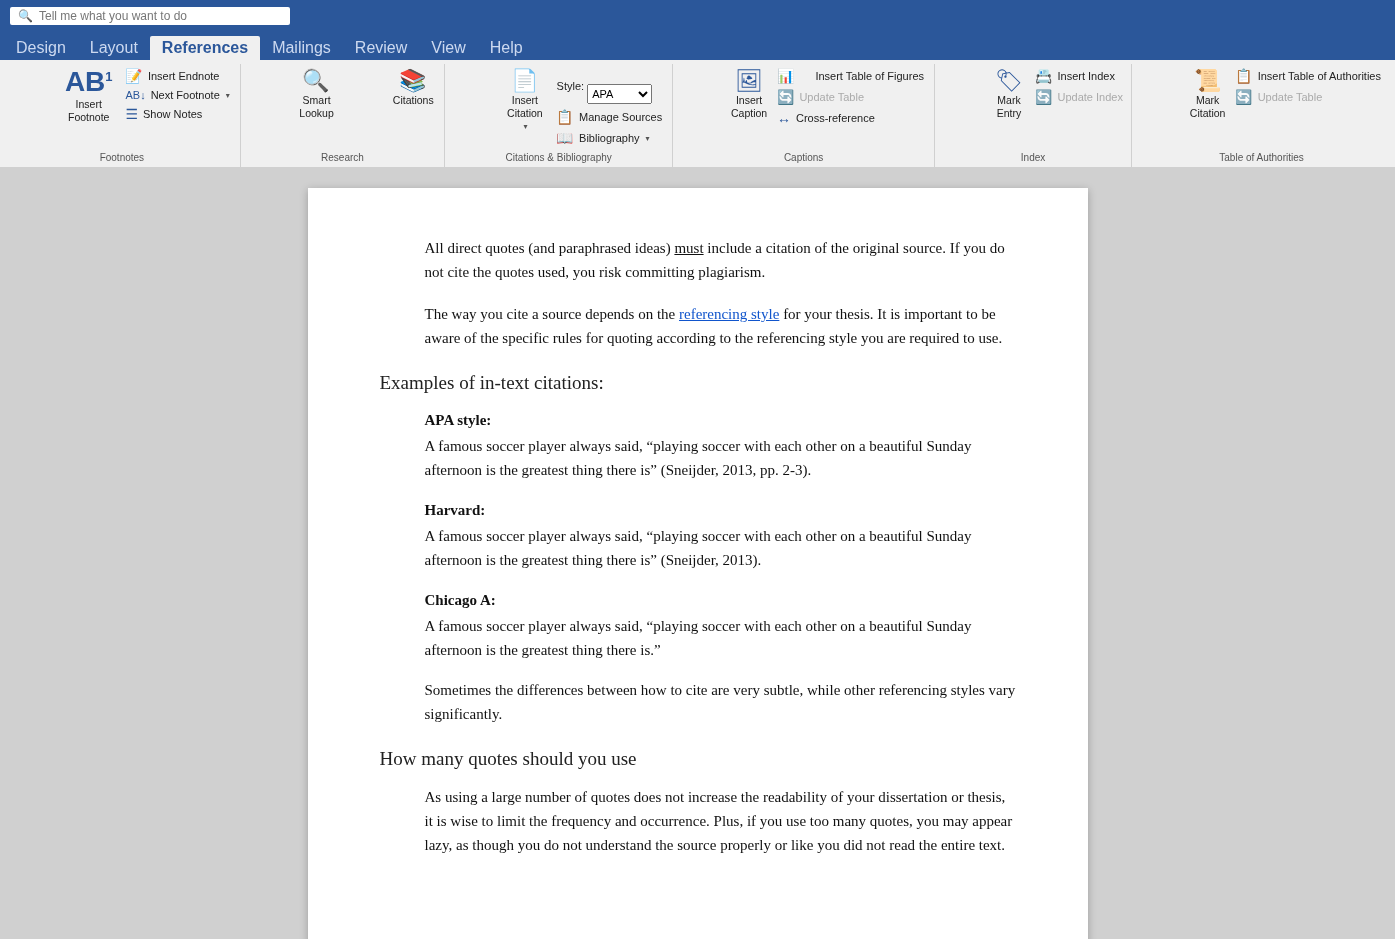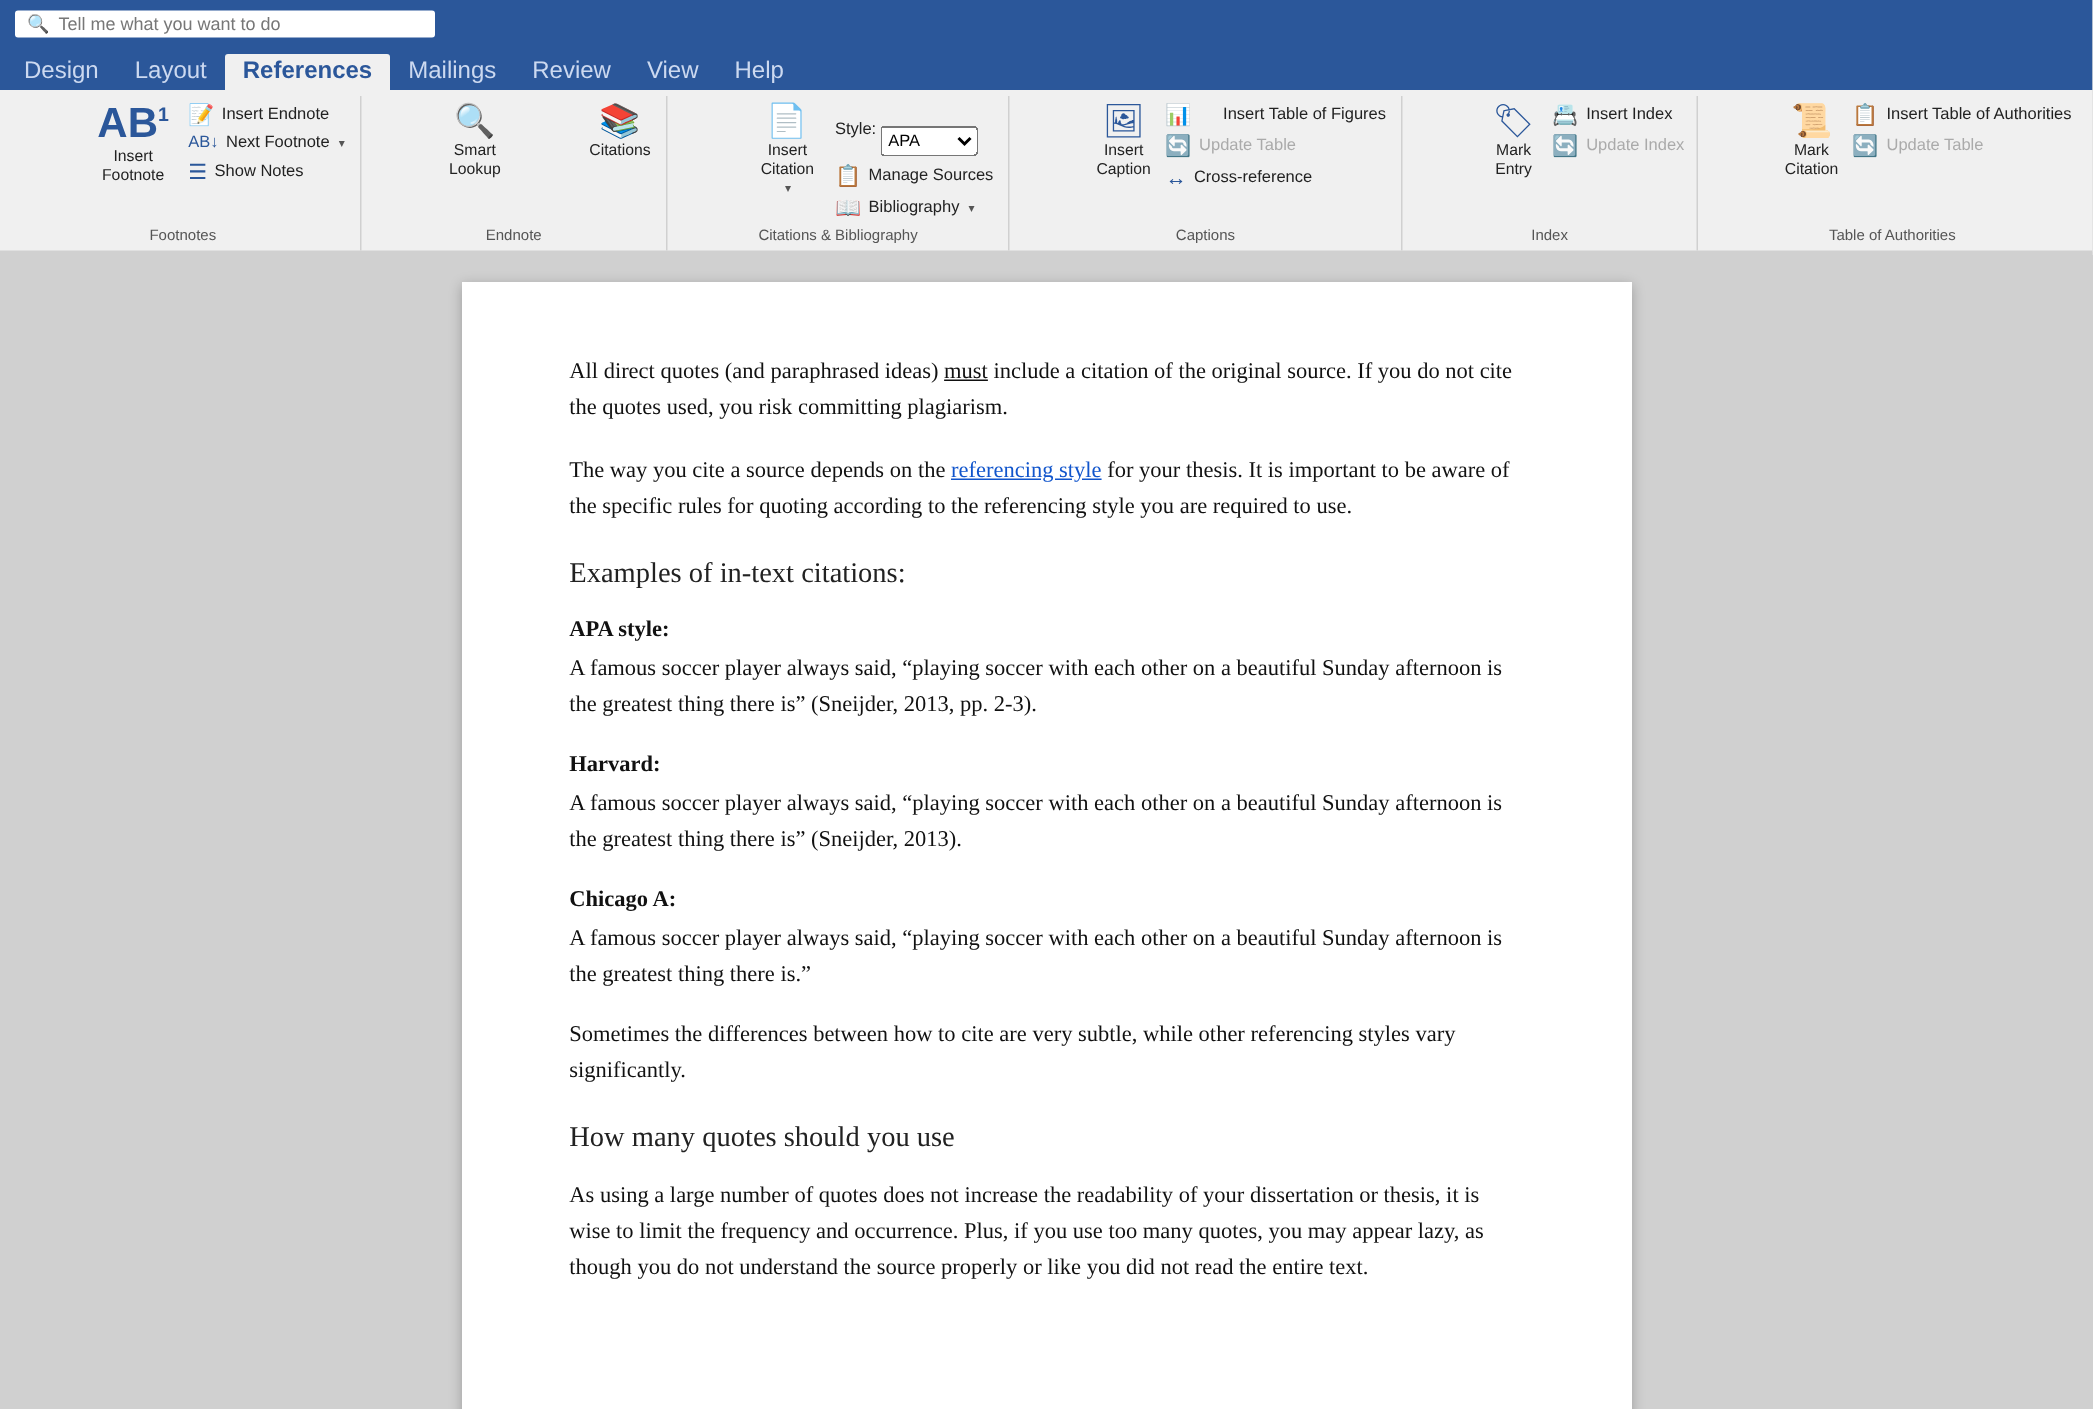--- a/index.html
+++ b/index.html
@@ -179,20 +179,21 @@
       min-height: 760px;
       box-shadow: 0 2px 8px rgba(0,0,0,0.25);
       padding: 48px 72px 72px 72px;
       font-family: 'Times New Roman', Times, serif;
       font-size: 15px;
       line-height: 1.6;
       color: #111;
     }
     .doc-page p {
       margin-bottom: 18px;
+      margin-left: 45px;
     }
     .doc-page h2 {
       font-size: 19px;
       font-weight: 400;
       color: #222;
       margin-bottom: 10px;
       margin-top: 16px;
     }
     .doc-page .style-label {
       font-weight: bold;
@@ -270,21 +271,21 @@
     <div class="ribbon-buttons">
       <div class="ribbon-btn">
         <span class="btn-icon">🔍</span>
         <span class="btn-label">Smart<br>Lookup</span>
       </div>
       <div class="ribbon-btn">
         <span class="btn-icon">📚</span>
         <span class="btn-label">Citations</span>
       </div>
     </div>
-    <div class="ribbon-group-label">Endnote</div>
+    <div class="ribbon-group-label">Research</div>
   </div>
 
   <div class="ribbon-group" style="min-width:140px;">
     <div class="ribbon-buttons">
 
       <div class="ribbon-btn">
         <span class="btn-icon">📄</span>
         <span class="btn-label">Insert<br>Citation <span class="dd-arrow">▾</span></span>
       </div>
 

